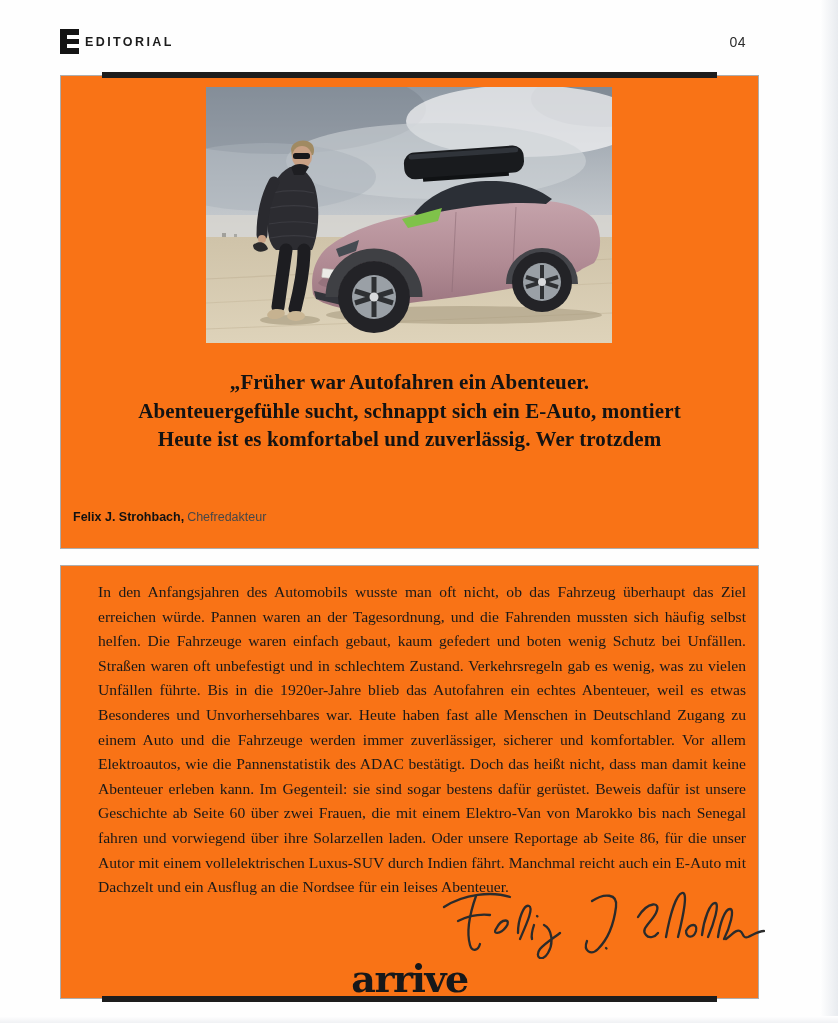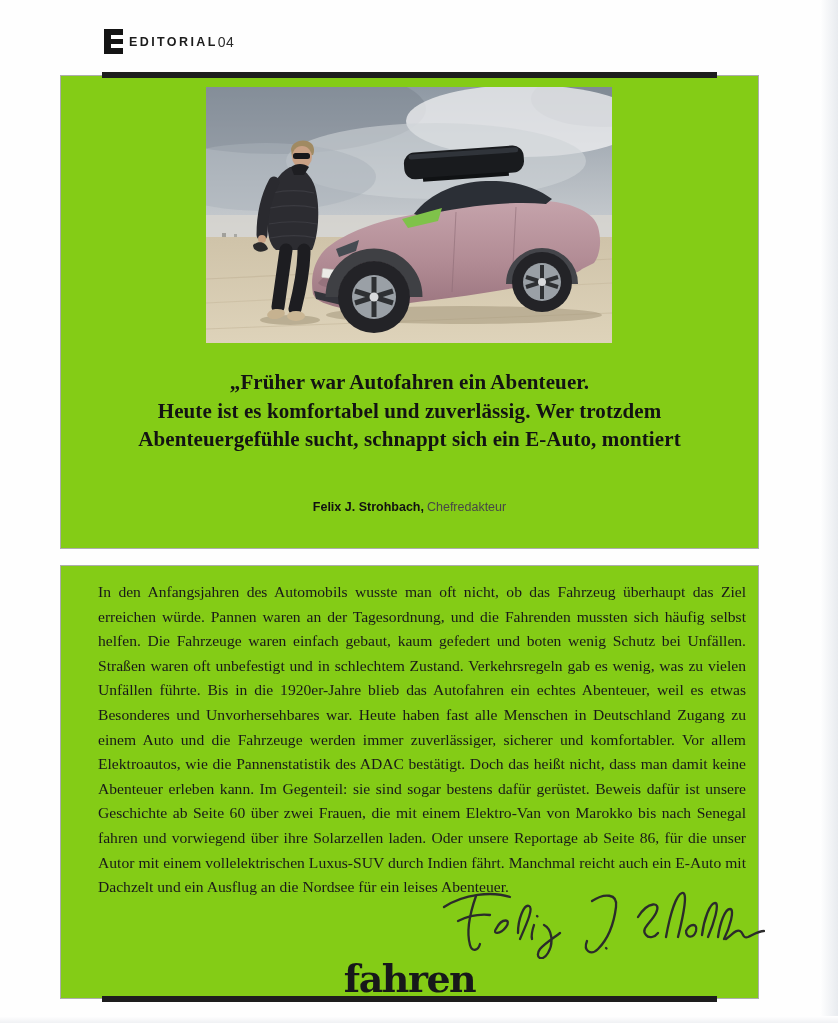--- a/index.html
+++ b/index.html
@@ -1,46 +1,46 @@
 <!DOCTYPE html>
 <html lang="de"><head>
 <meta charset="utf-8">
 <style>
   html,body{margin:0;padding:0;background:#ffffff;}
   .page{position:relative;width:838px;height:1023px;background:#fefefe;overflow:hidden;
         font-family:"Liberation Serif", serif;color:#1b1b1b;}
 
   
   .masthead{position:absolute;top:29px;left:60px;right:92px;display:flex;
-            justify-content:flex-start;align-items:center;
-            font-family:"Liberation Sans", sans-serif;margin-left:44px;}
+            justify-content:space-between;align-items:center;
+            font-family:"Liberation Sans", sans-serif;}
   .brand{display:flex;align-items:center;gap:6px;}
   .logo-e{width:19px;height:25px;background:#141414;position:relative;display:inline-block;}
   .logo-e::before,.logo-e::after{content:"";position:absolute;left:7px;right:0;height:4px;background:#fefefe;}
   .logo-e::before{top:6px}
   .logo-e::after{bottom:6px}
   .section-label{font-size:12.5px;font-weight:700;letter-spacing:2.4px;color:#1c1c1c;}
   .pagenum{font-size:14px;font-weight:400;color:#2b2b2b;letter-spacing:.5px;}
 
   
-  .box{position:absolute;left:60px;width:699px;border:1.5px solid #adadad;background:#84cc16;box-sizing:border-box;}
+  .box{position:absolute;left:60px;width:699px;border:1.5px solid #adadad;background:#f97316;box-sizing:border-box;}
   .box-quote{top:75px;height:474px;}
   .box-text{top:565px;height:434px;}
   .rule{position:absolute;left:41px;width:615px;height:6px;background:#1d1d1d;}
   .rule-top{top:-4px;}
   .rule-bottom{bottom:-4px;}
 
   
   .hero{position:absolute;left:145px;top:11px;width:406px;height:256px;margin:0;}
   .hero svg{display:block;width:100%;height:100%;}
 
   
   .quote{position:absolute;top:292px;left:0;right:0;margin:0;text-align:center;
          font-size:21px;line-height:28.5px;font-weight:600;color:#131313;letter-spacing:.1px;}
-  .attrib{position:absolute;top:422px;left:0;right:0;margin:2px;text-align:center;
+  .attrib{position:absolute;top:422px;left:0;right:0;margin:12px;text-align:left;
           font-family:"Liberation Sans", sans-serif;font-size:12.5px;color:#474747;}
   .attrib strong{color:#111;font-weight:700;}
   .attrib .role{margin-left:3px;}
 
   
   .bodycopy{position:absolute;top:14px;left:37px;width:648px;margin:0;
             text-align:justify;font-size:15.6px;line-height:24.6px;color:#191919;hyphens:none;}
 
   .signature{position:absolute;top:317px;left:372px;width:332px;height:76px;}
   .arrive-logo{position:absolute;bottom:0px;left:0;right:0;text-align:center;
@@ -179,22 +179,22 @@
           <path d="M80,163 C77,185 74,205 72,220" stroke="#1d1d21" stroke-width="13" stroke-linecap="round" fill="none"></path>
           <path d="M98,163 C98,184 93,206 89,222" stroke="#1d1d21" stroke-width="13" stroke-linecap="round" fill="none"></path>
           <ellipse cx="70" cy="227" rx="9" ry="5" fill="#c6b290" transform="rotate(-8 70 227)"></ellipse>
           <ellipse cx="90" cy="229" rx="9" ry="5" fill="#cbb795"></ellipse>
         </g>
       </svg>
     </figure>
 
     <blockquote class="quote">
       <div class="qline">„Früher war Autofahren ein Abenteuer.</div>
+      <div class="qline">Abenteuergefühle sucht, schnappt sich ein E-Auto, montiert</div>
       <div class="qline">Heute ist es komfortabel und zuverlässig. Wer trotzdem</div>
-      <div class="qline">Abenteuergefühle sucht, schnappt sich ein E-Auto, montiert</div>
     </blockquote>
 
     <p class="attrib">
       <strong>Felix J. Strohbach,</strong><span class="role">Chefredakteur</span>
     </p>
   </section>
 
   <section class="box box-text">
     <p class="bodycopy">In den Anfangsjahren des Automobils wusste man oft nicht, ob das Fahrzeug überhaupt das Ziel erreichen würde. Pannen waren an der Tagesordnung, und die Fahrenden mussten sich häufig selbst helfen. Die Fahrzeuge waren einfach gebaut, kaum gefedert und boten wenig Schutz bei Unfällen. Straßen waren oft unbefestigt und in schlechtem Zustand. Verkehrsregeln gab es wenig, was zu vielen Unfällen führte. Bis in die 1920er-Jahre blieb das Autofahren ein echtes Abenteuer, weil es etwas Besonderes und Unvorhersehbares war. Heute haben fast alle Menschen in Deutschland Zugang zu einem Auto und die Fahrzeuge werden immer zuverlässiger, sicherer und komfortabler. Vor allem Elektroautos, wie die Pannenstatistik des ADAC bestätigt. Doch das heißt nicht, dass man damit keine Abenteuer erleben kann. Im Gegenteil: sie sind sogar bestens dafür gerüstet. Beweis dafür ist unsere Geschichte ab Seite 60 über zwei Frauen, die mit einem Elektro-Van von Marokko bis nach Senegal fahren und vorwiegend über ihre Solarzellen laden. Oder unsere Reportage ab Seite 86, für die unser Autor mit einem vollelektrischen Luxus-SUV durch Indien fährt. Manchmal reicht auch ein E-Auto mit Dachzelt und ein Ausflug an die Nordsee für ein leises Abenteuer.</p>
 
@@ -210,19 +210,19 @@
       <path d="M158,18 C170,10 184,10 182,24 C180,40 174,56 164,66 C157,73 149,68 153,58"></path>
       <path d="M172,65 L172.5,65.5"></path>
       <path d="M204,34 C214,18 228,18 222,30 C217,40 206,46 212,52 C215,56 221,54 224,50"></path>
       <path d="M232,54 C236,32 242,12 248,10 C254,8 250,30 244,54"></path>
       <path d="M252,48 C256,40 264,40 262,48 C260,55 252,56 252,48"></path>
       <path d="M268,52 C270,36 276,20 281,20 C286,20 280,40 274,54"></path>
       <path d="M284,54 C286,40 291,26 296,26 C301,26 296,44 290,56"></path>
       <path d="M292,56 C298,52 302,46 306,48 C310,50 308,56 314,54 C319,52 324,48 330,48"></path>
     </svg>
 
-    <div class="arrive-logo">fahren</div>
+    <div class="arrive-logo">arrive</div>
     <div class="rule rule-bottom"></div>
   </section>
 
   <div class="edge-right"></div>
   <div class="edge-bottom"></div>
 </div>
 
 </body></html>

